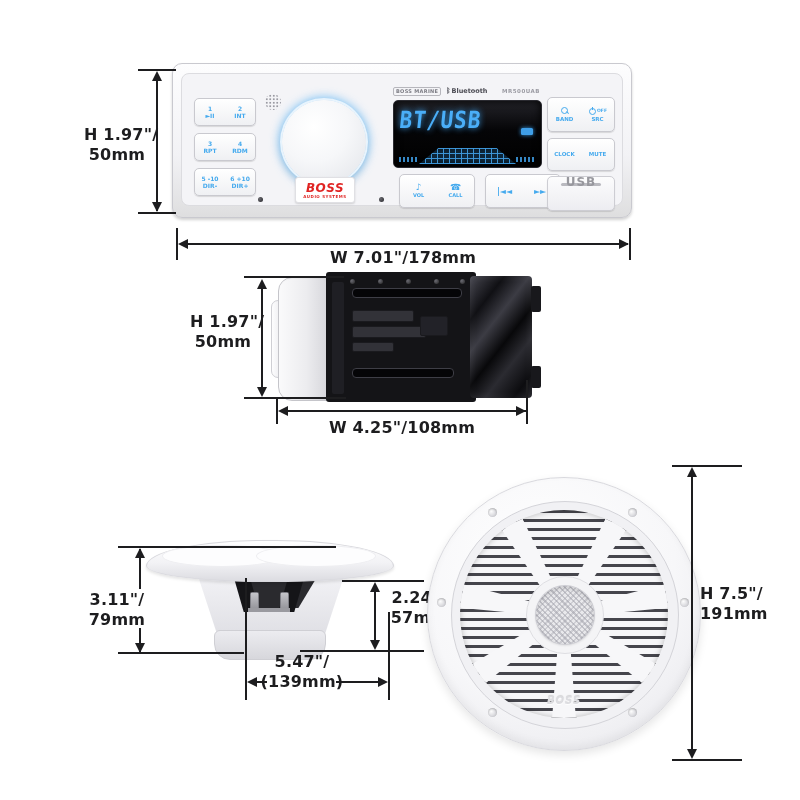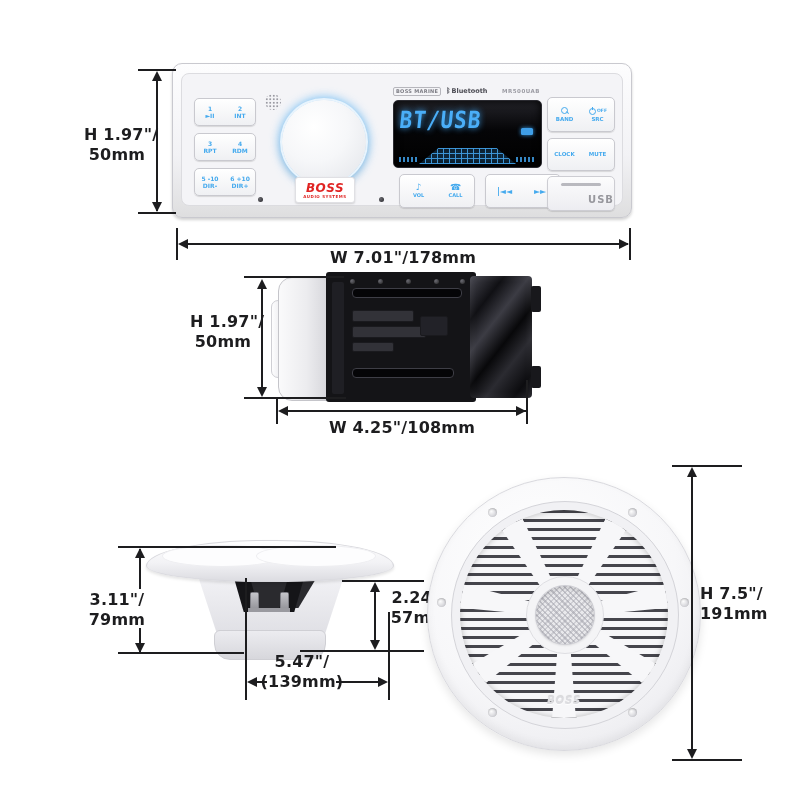--- a/index.html
+++ b/index.html
@@ -68,22 +68,22 @@
   .icon-search{position:relative;width:8px;height:8px;}
   .icon-search::before{content:"";position:absolute;left:0;top:0;width:5px;height:5px;border:1.3px solid #45aaee;border-radius:50%;}
   .icon-search::after{content:"";position:absolute;left:5.6px;top:5.6px;width:3px;height:1.4px;background:#45aaee;transform:rotate(45deg);}
   .icon-power{position:relative;width:8px;height:8px;}
   .icon-power::before{content:"";position:absolute;left:0.8px;top:1.4px;width:5px;height:5px;border:1.3px solid #45aaee;border-radius:50%;}
   .icon-power::after{content:"";position:absolute;left:3.6px;top:0;width:1.4px;height:3.5px;background:#45aaee;}
   .usb-door{position:absolute;left:374px;top:112px;width:66px;height:33px;border-radius:5px;
         border:1px solid #cdcdd3;background:linear-gradient(180deg,#fcfcfd,#ededf1);
         box-shadow:0 1px 1px rgba(0,0,0,.12);}
   .usb-slot{position:absolute;left:13px;top:6px;width:40px;height:3px;border-radius:2px;background:#b9b9bf;}
-  .usb-text{position:absolute;left:0;right:0;bottom:5px;text-align:right;color:#97979d;
-        font-weight:700;font-size:10px;letter-spacing:1px;}
+  .usb-text{position:absolute;left:0;right:0;bottom:21px;text-align:center;color:#97979d;
+        font-weight:700;font-size:12px;letter-spacing:1px;}
   
   .sv-bezel{position:absolute;left:278px;top:277px;width:50px;height:122px;border-radius:14px 4px 4px 14px;
         background:linear-gradient(90deg,#fafafb 0%,#ececef 55%,#d5d5da 100%);
         border:1px solid #c5c5ca;box-shadow:inset -2px 0 3px rgba(0,0,0,.08);}
   .sv-knobedge{position:absolute;left:271px;top:300px;width:14px;height:76px;border-radius:7px;
         background:linear-gradient(90deg,#fdfdfe,#e3e3e7);border:1px solid #cfcfd4;}
   .sv-chassis{position:absolute;left:326px;top:272px;width:150px;height:130px;border-radius:3px;background:#141417;}
   .sv-rail{position:absolute;left:6px;top:10px;width:12px;height:112px;background:#1f1f24;border-radius:2px;}
   .sv-screw{position:absolute;width:5px;height:5px;border-radius:50%;
         background:radial-gradient(circle at 35% 35%,#6a6a72,#222);top:7px;}

